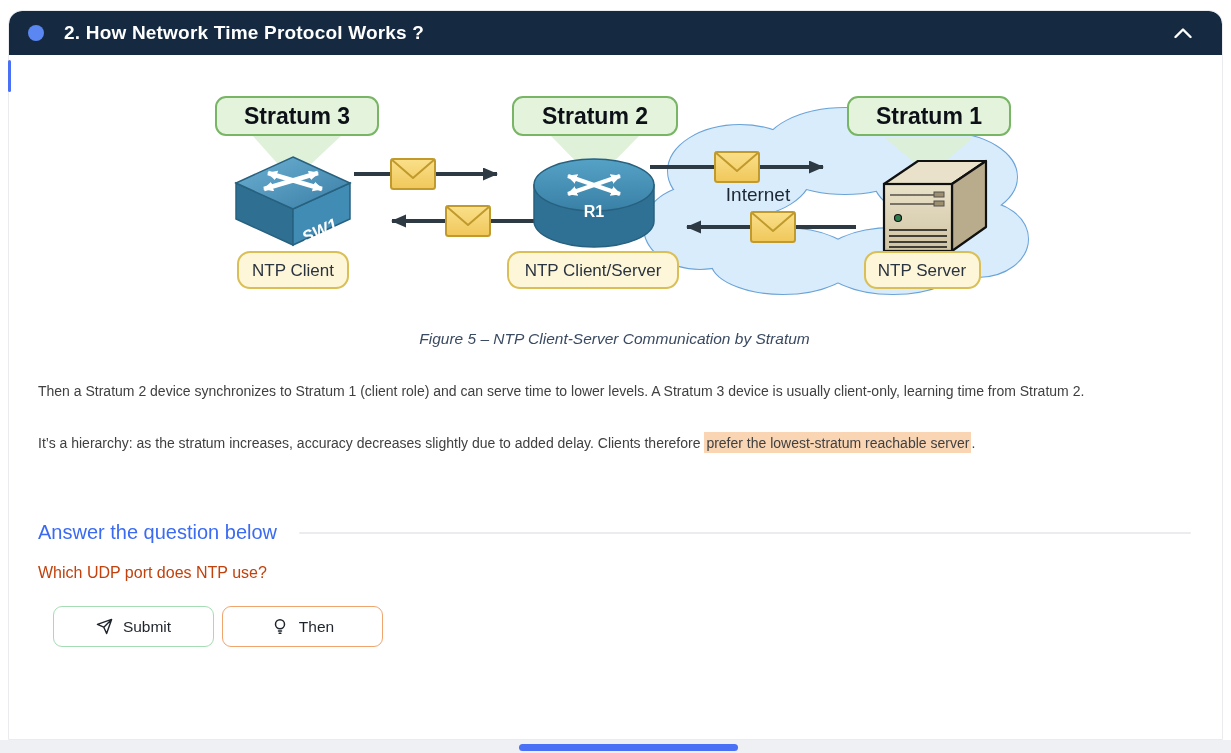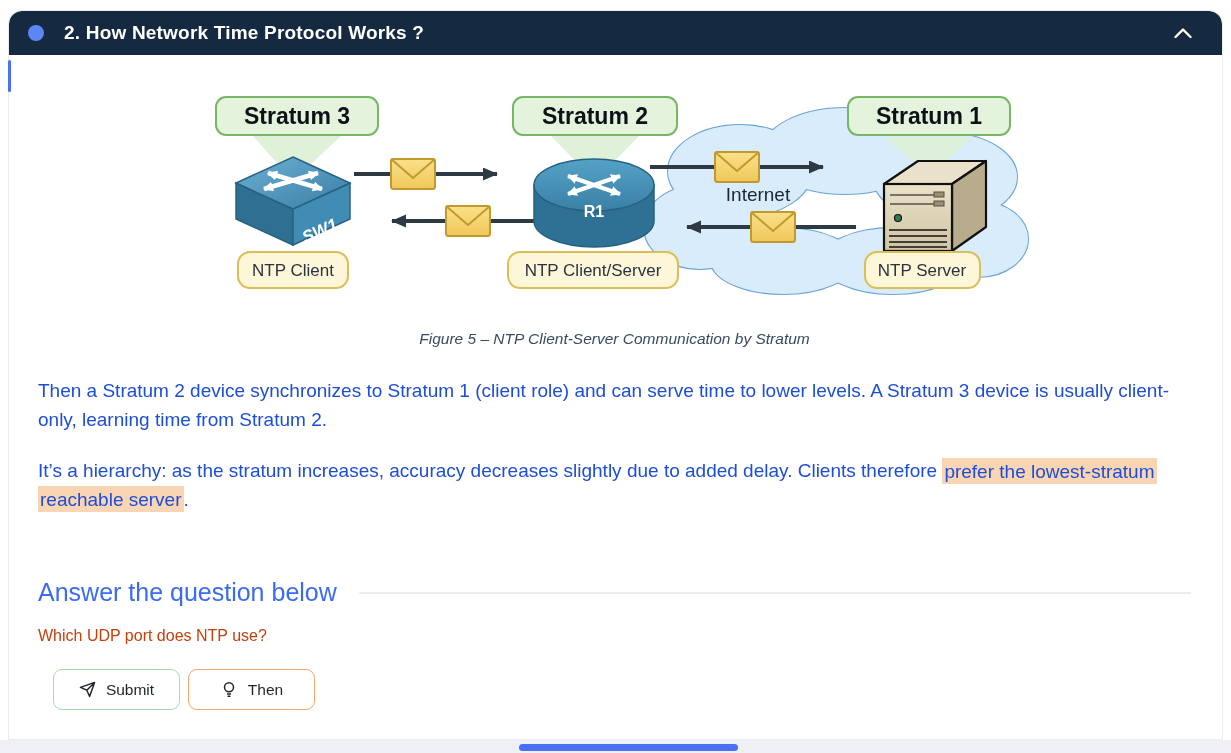--- a/index.html
+++ b/index.html
@@ -19,39 +19,39 @@
   .section-title { color:#ffffff; font-size:19px; font-weight:bold; margin-left:20px; letter-spacing:.2px; }
   .chevron { position:absolute; right:30px; top:50%; transform:translateY(-50%); width:18px; height:11px; }
 
   .content { padding:0 31px 0 29px; }
 
   .diagram { position:relative; height:215px; margin-top:34px; }
   .diagram svg.dg { position:absolute; left:-38px; top:0; width:1231px; height:215px; }
 
   .caption { text-align:center; margin-top:26px; font-size:15.5px; font-style:italic; color:#3a4a61; }
 
-  .para { margin-top:29px; font-size:19px; line-height:28.5px; color:#1d4ed8; max-width:1140px; }
+  .para { margin-top:29px; font-size:14px; line-height:28.5px; color:#404040; max-width:1140px; }
   .para + .para { margin-top:23px; }
   .hl { background:#f9d5b3; padding:2.5px 2px; box-decoration-break:clone; -webkit-box-decoration-break:clone; }
 
   .answer-heading-row { display:flex; align-items:center; margin-top:64px; }
-  .answer-heading { color:#3b6bf2; font-size:25px; font-weight:500; white-space:nowrap; }
+  .answer-heading { color:#3b6bf2; font-size:20px; font-weight:500; white-space:nowrap; }
   .heading-line { flex:1; height:2px; background:#ececf0; margin-left:22px; border-radius:1px; }
 
   .question { margin-top:20px; font-size:16px; color:#c2410c; }
 
   .answer-row { display:flex; align-items:center; margin-top:24px; }
   .answer-input {
     flex:1; height:41px; border:1.5px solid #d8dbe0; border-radius:9px;
     font-family:"Liberation Sans", sans-serif; font-size:15px; color:#232c38;
     padding:0 14px; letter-spacing:2px; outline:none; background:#fff;
   }
   .answer-input::placeholder { color:#232c38; opacity:1; letter-spacing:2px; }
   .btn {
-    height:41px; width:127px; background:#ffffff; border-radius:9px;
+    height:41px; width:161px; background:#ffffff; border-radius:9px;
     display:inline-flex; align-items:center; justify-content:center; gap:10px;
     font-family:"Liberation Sans", sans-serif; font-size:15.5px; color:#1e242b; cursor:pointer;
   }
   .btn-submit { border:1.5px solid #a5dcb4; margin-left:15px; }
   .btn-hint { border:1.5px solid #f0a56f; margin-left:8px; }
 
   .bottom-track { position:absolute; left:0; bottom:0; width:1231px; height:13px; background:#eef0f4; }
   .bottom-thumb { position:absolute; left:519px; bottom:2px; width:219px; height:7px; border-radius:4px; background:#4a70f6; }
   .left-accent { position:absolute; left:8px; top:60px; width:3px; height:32px; background:#4a70f6; border-radius:2px; }
 

